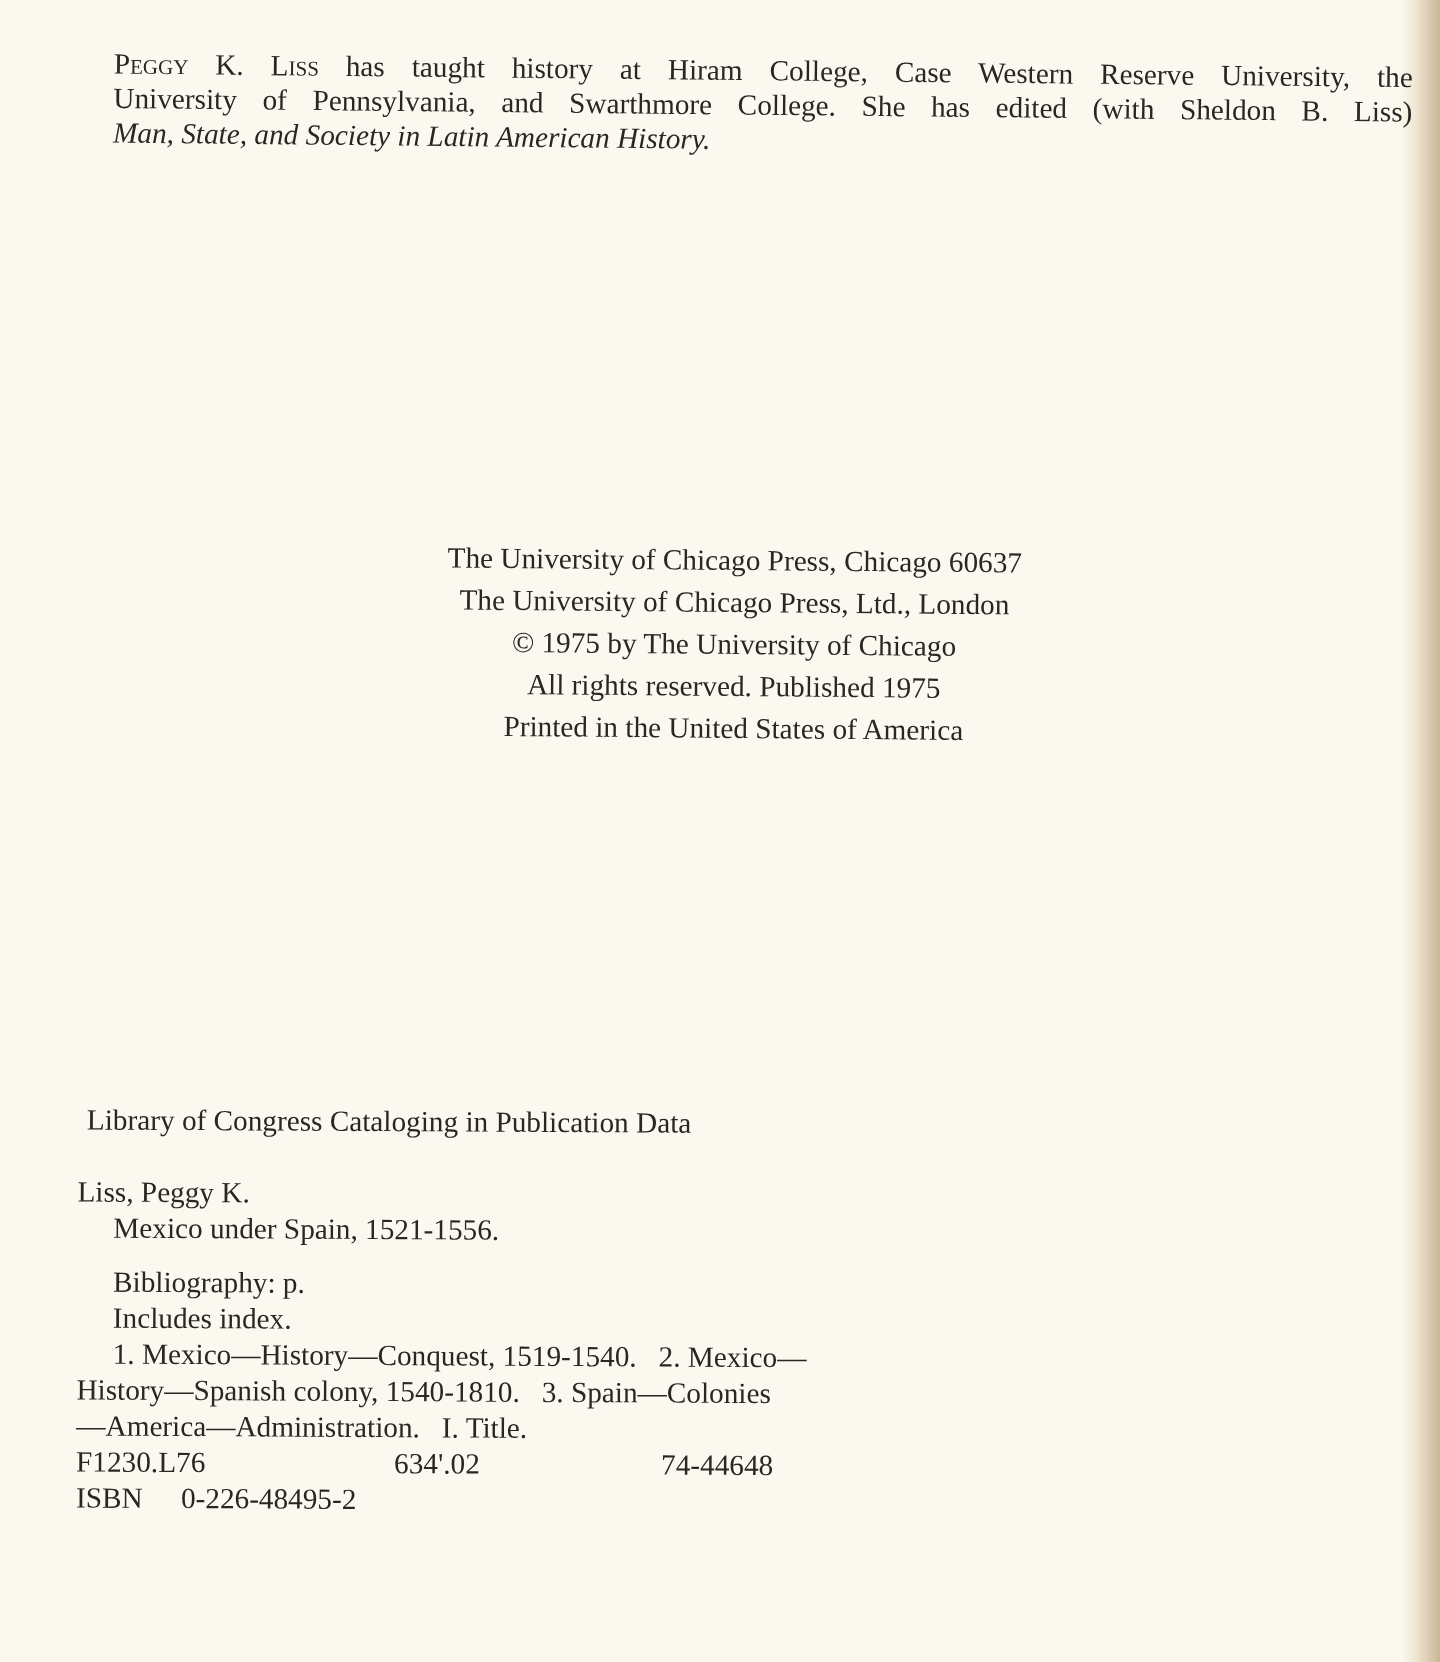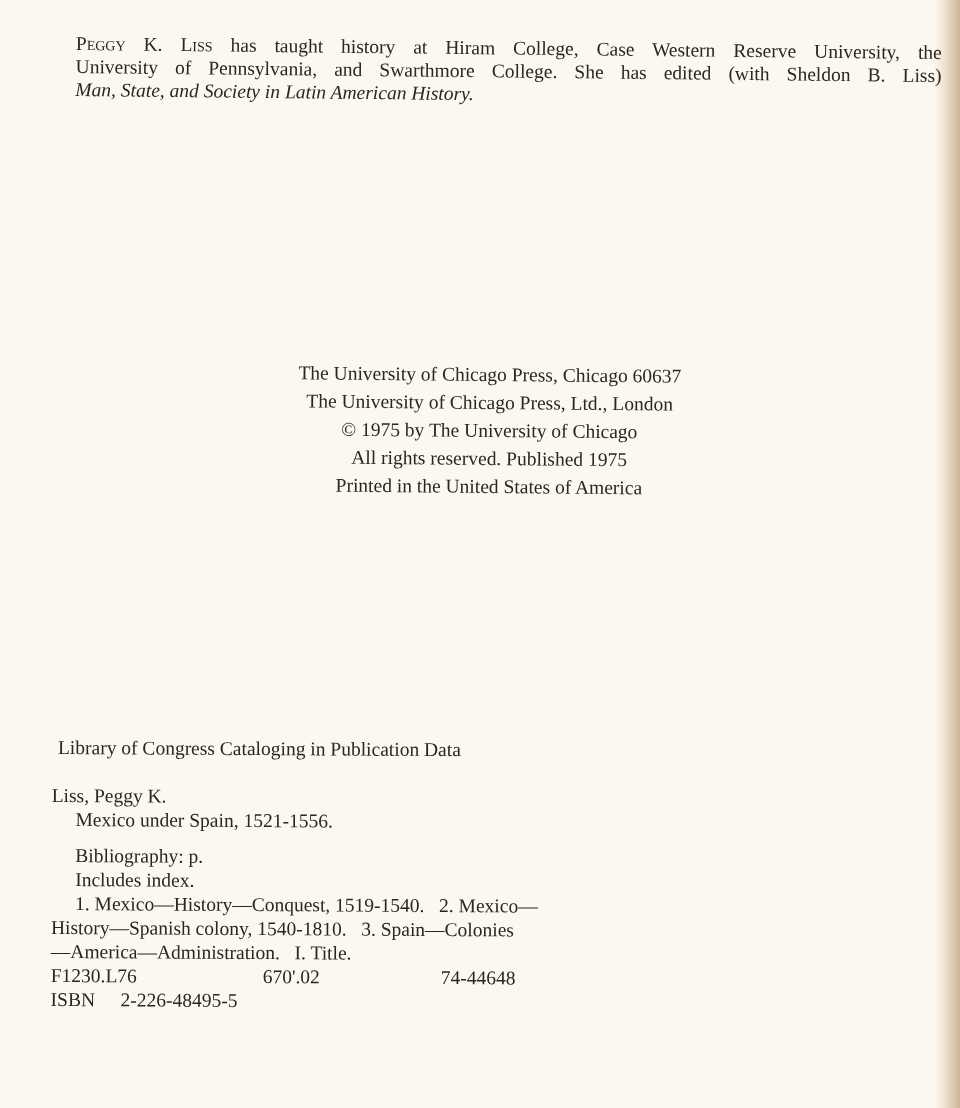--- a/index.html
+++ b/index.html
@@ -71,17 +71,17 @@
   <span class="line">Liss, Peggy K.</span>
   <span class="line indent">Mexico under Spain, 1521-1556.</span>
   <div class="smallgap"></div>
   <span class="line indent">Bibliography: p.</span>
   <span class="line indent">Includes index.</span>
   <span class="line indent" style="white-space:pre">1. Mexico—History—Conquest, 1519-1540.   2. Mexico—</span>
   <span class="line hang" style="white-space:pre">History—Spanish colony, 1540-1810.   3. Spain—Colonies</span>
   <span class="line hang" style="white-space:pre">—America—Administration.   I. Title.</span>
   <div class="row">
     <span class="c1">F1230.L76</span>
-    <span class="c2">670'.02</span>
+    <span class="c2">634'.02</span>
     <span class="c3">74-44648</span>
   </div>
-  <span class="line"><span class="isbn-label">ISBN</span><span>2-226-48495-5</span></span>
+  <span class="line"><span class="isbn-label">ISBN</span><span>0-226-48495-2</span></span>
 </div>
 
 </body></html>

